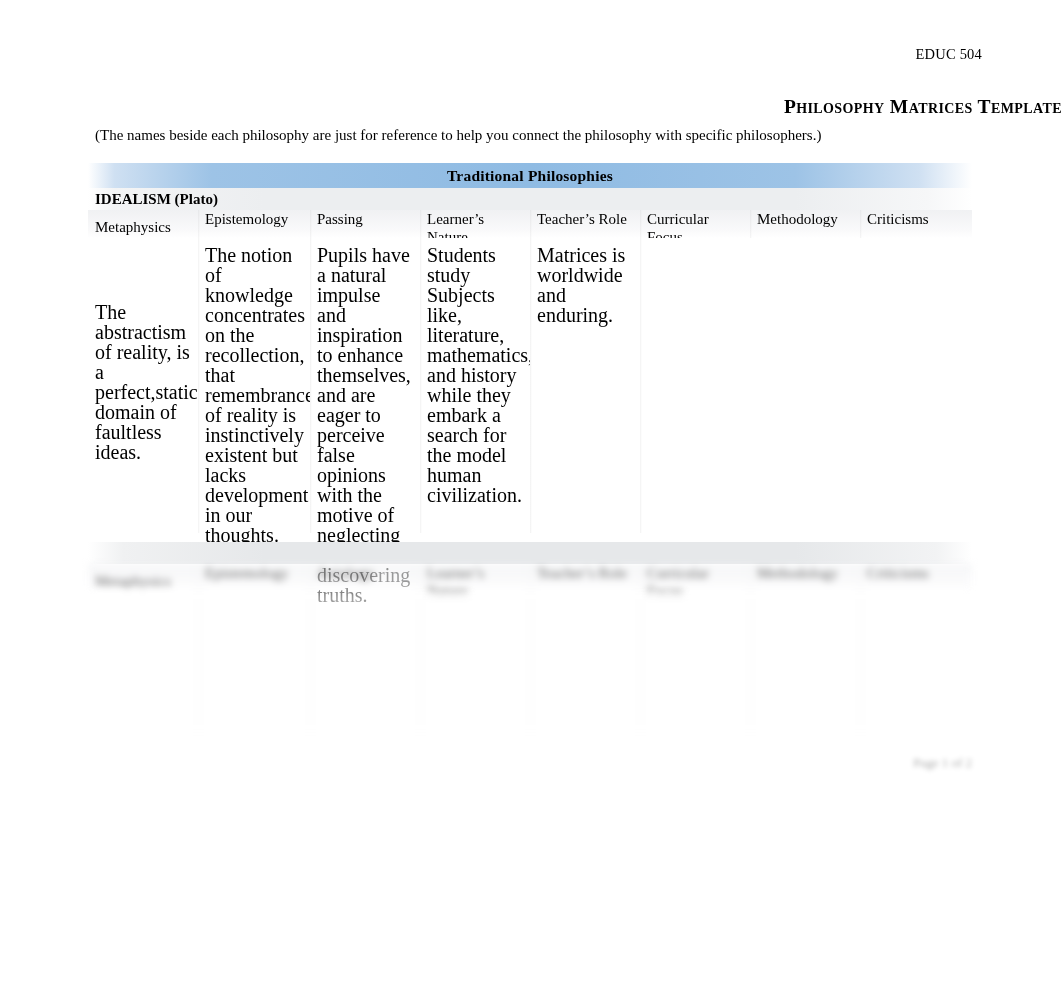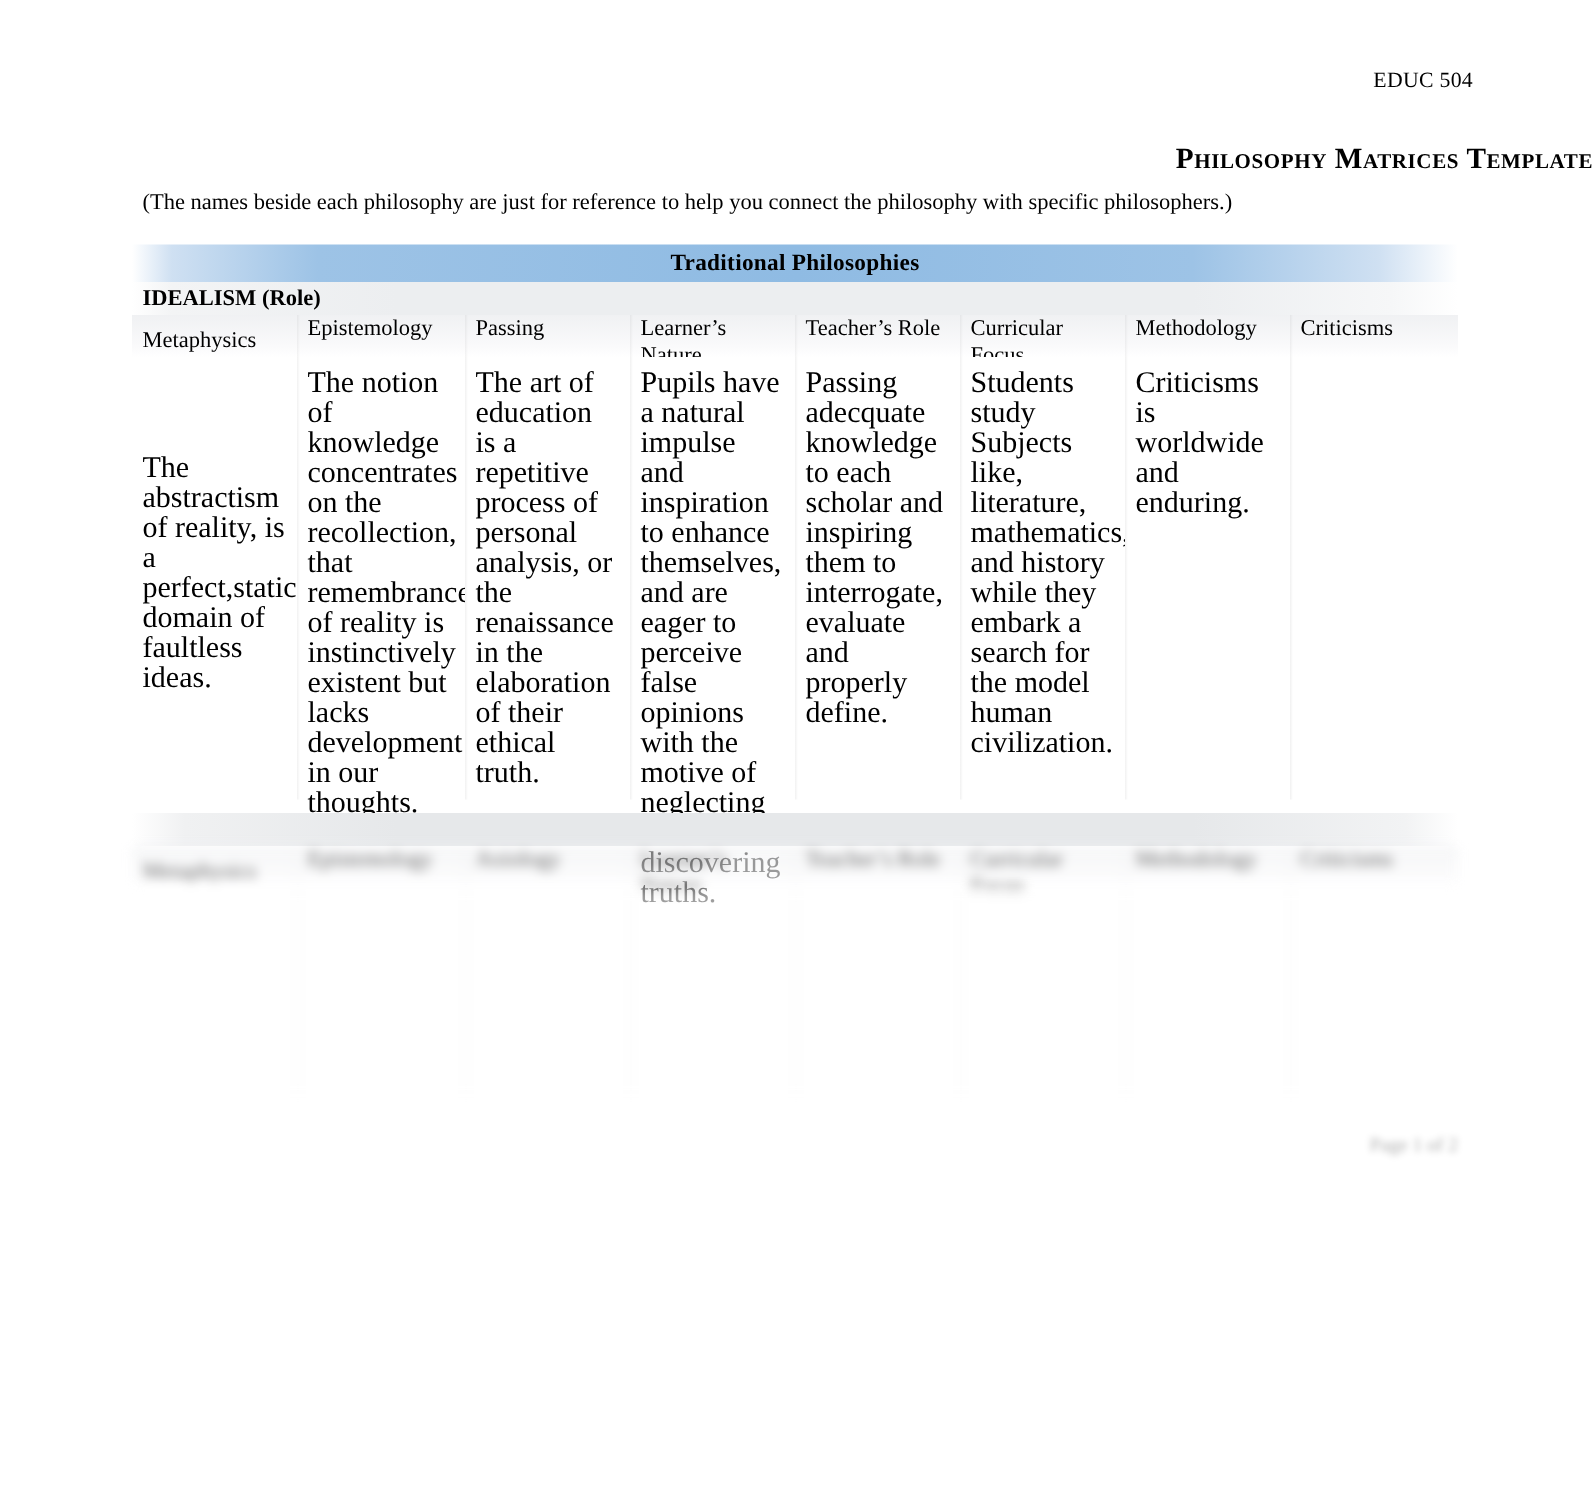--- a/index.html
+++ b/index.html
@@ -213,21 +213,21 @@
 
   <div class="subtitle-note">(The names beside each philosophy are just for reference to help you connect the philosophy with specific philosophers.)</div>
 
   <div class="matrix-table">
 
     <div class="band-header">
       <span class="band-header-label">Traditional Philosophies</span>
     </div>
 
     <div class="philo-name-row">
-      <span class="philo-name">IDEALISM (Role)</span>
+      <span class="philo-name">IDEALISM (Plato)</span>
     </div>
 
     <div class="col-grid head-row">
       <div class="cell metaphysics-head">
         <span class="cell-text">Metaphysics</span>
       </div>
       <div class="cell">
         <span class="cell-text">Epistemology</span>
       </div>
       <div class="cell">
@@ -251,33 +251,27 @@
     </div>
 
     <div class="col-grid body-row">
       <div class="cell v-center">
         <span class="cell-text">The abstractism of reality, is a perfect,static domain of faultless ideas.</span>
       </div>
       <div class="cell">
         <span class="cell-text">The notion of knowledge concentrates on the recollection, that remembrance of reality is instinctively existent but lacks development in our thoughts.</span>
       </div>
       <div class="cell">
-        <span class="cell-text">The art of education is a repetitive process of personal analysis, or the renaissance in the elaboration of their ethical truth.</span>
-      </div>
-      <div class="cell">
         <span class="cell-text">Pupils have a natural impulse and inspiration to enhance themselves, and are eager to perceive false opinions with the motive of neglecting them and discovering truths.</span>
       </div>
       <div class="cell">
-        <span class="cell-text">Passing adecquate knowledge to each scholar and inspiring them to interrogate, evaluate and properly define.</span>
-      </div>
-      <div class="cell">
         <span class="cell-text">Students study Subjects like, literature, mathematics, and history while they embark a search for the model human civilization.</span>
       </div>
       <div class="cell">
-        <span class="cell-text">Criticisms is worldwide and enduring.</span>
+        <span class="cell-text">Matrices is worldwide and enduring.</span>
       </div>
       <div class="cell">
         <span class="cell-text"></span>
       </div>
     </div>
 
     <div class="section-gap"></div>
 
     <div class="band-header grey">
       <span class="band-header-label"></span>

